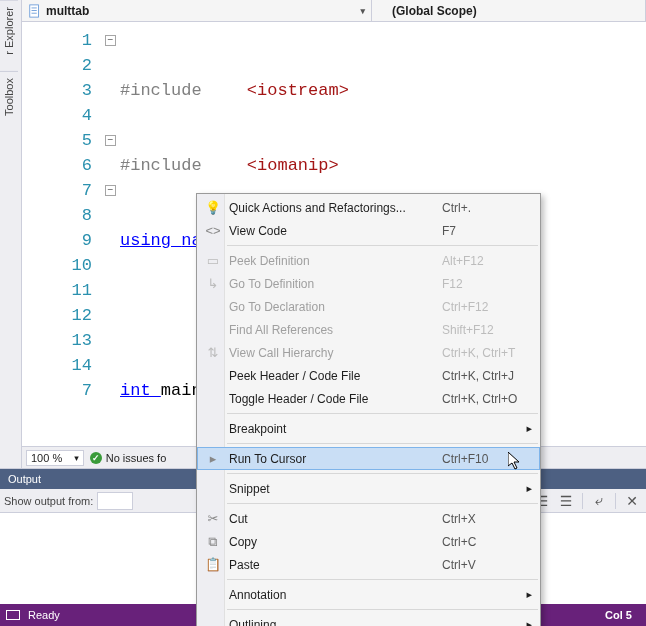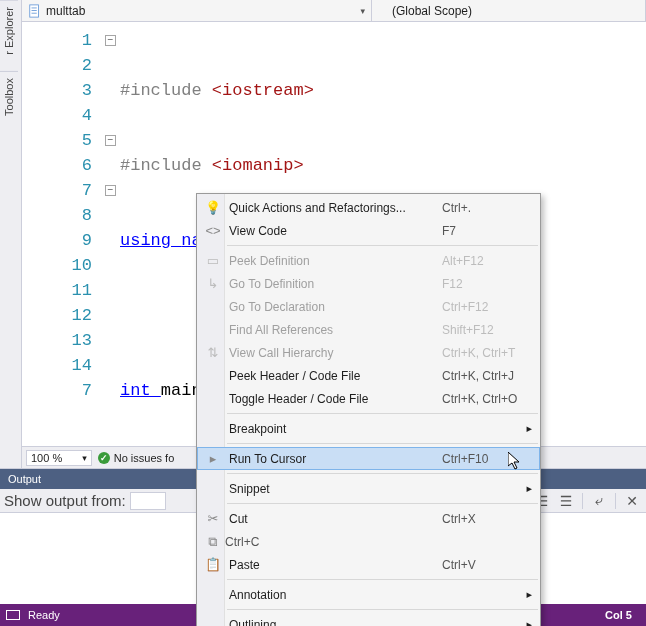--- a/index.html
+++ b/index.html
@@ -5,52 +5,52 @@
   * { margin: 0; padding: 0; box-sizing: border-box; }
   body { font-family: 'Segoe UI', Tahoma, sans-serif; font-size: 12px; background: #fff; width: 646px; height: 626px; overflow: hidden; position: relative; color: #1e1e1e; }
 
   
   .side-tabs { position: absolute; left: 0; top: 0; bottom: 0; width: 22px; background: #eeeef2; border-right: 1px solid #cccedb; }
   .side-tab { writing-mode: vertical-rl; text-orientation: mixed; padding: 6px 3px; font-size: 11px; color: #444; background: #eeeef2; border-bottom: 1px solid #cccedb; cursor: pointer; transform: rotate(180deg); }
   .side-tab:nth-child(2){ margin-top:10px;}
 
   
   .navbar { position: absolute; left: 22px; right: 0; top: 0; height: 22px; background: #f5f5f5; border-bottom: 1px solid #cccedb; display: flex; align-items: center; font-size: 12px; }
-  .nav-cell { display: flex; align-items: center; height: 100%; padding: 0 6px; border-right: 1px solid #cccedb; }
+  .nav-cell { display: flex; align-items: center; height: 100%; padding: 0 6px; border-right: 1px solid #cccedb; font-weight: bold; }
   .nav-cell.first { flex: 0 0 350px; }
   .nav-icon { width: 14px; height: 14px; margin-right: 4px; display:inline-flex; align-items:center; justify-content:center;}
   .nav-dd { margin-left: auto; font-size: 9px; color:#555; }
   .nav-cell.scope { flex: 1; padding-left: 20px; }
 
   
   .editor { position: absolute; left: 22px; right: 0; top: 22px; bottom: 180px; background: #fff; display: flex; font-family: Consolas, 'Courier New', monospace; font-size: 17px; line-height: 25px; }
   .gutter-margin { width: 22px; background:#fff; }
   .line-numbers { width: 56px; text-align: right; color: #2b91af; padding-right: 8px; padding-top: 6px; user-select:none;}
   .line-numbers div { height: 25px; }
   .fold-col { width: 20px; padding-top: 6px; color:#808080; font-size:12px; text-align:center;}
   .fold-col div { height:25px; line-height:25px;}
   .fold-box { display:inline-block; width:11px; height:11px; border:1px solid #a5a5a5; font-size:10px; line-height:9px; text-align:center; color:#555; background:#fff;}
   .code { flex: 1; padding-top: 6px; white-space: pre; overflow:hidden;}
   .code .row { height: 25px; }
   .pp { color: #808080; }
   .kw { color: #0000ff; text-decoration: underline; }
-  .str-inc { color: #a31515; }
+  .str-inc { color: #a31515; margin-left: 35px; }
   .txt { color: #000; }
 
   
   .editor-status { position: absolute; left: 22px; right: 0; bottom: 158px; height: 22px; background: #eeeef2; border-top: 1px solid #cccedb; display: flex; align-items: center; font-size: 11px; padding: 0 4px; gap: 6px; }
-  .zoom-combo { border: 1px solid #cccedb; background: #fff; padding: 1px 4px; font-size:11px; display:flex; align-items:center; gap:20px;}
+  .zoom-combo { border: 1px solid #cccedb; background: #fff; padding: 1px 4px; font-size:11px; display:flex; align-items:center; gap:12px;}
   .issues-ok { color: #1e1e1e; display:flex; align-items:center; gap:4px;}
   .ok-circle { width:12px; height:12px; border-radius:50%; background:#3a9b3a; display:inline-flex; align-items:center; justify-content:center; color:#fff; font-size:9px; font-weight:bold;}
 
   
   .output-pane { position: absolute; left: 0; right: 0; bottom: 22px; top: 468px; background: #fff; border-top: 1px solid #cccedb; display:flex; flex-direction:column;}
   .output-title { background: #4d6082; color: #fff; padding: 3px 8px; font-size: 11px; height:20px; display:flex; align-items:center; margin-left:0;}
   .output-toolbar { background: #eeeef2; height: 24px; display: flex; align-items: center; padding: 0 4px; gap: 4px; border-bottom:1px solid #cccedb;}
-  .output-toolbar label { font-size: 15px; color:#444; }
+  .output-toolbar label { font-size: 11px; color:#444; }
   .output-combo { border:1px solid #cccedb; background:#fff; height:18px; width:36px; }
   .tb-sep { width:1px; height:16px; background:#cccedb; margin:0 2px;}
   .tb-btn { width:20px; height:20px; display:inline-flex; align-items:center; justify-content:center; color:#555; cursor:pointer; font-size:14px;}
   .output-body { flex:1; background:#fff; }
 
   
   .statusbar { position: absolute; left: 0; right: 0; bottom: 0; height: 22px; background: #68217a; color: #fff; display: flex; align-items: center; padding: 0 6px; font-size: 11px; }
   .statusbar .flag { width:14px; height:10px; border:1px solid #fff; margin-right:8px; position:relative;}
   .statusbar .spacer { flex: 1; }
   .statusbar .col { margin-right: 8px; font-weight: bold; }
@@ -256,20 +256,21 @@
         <span class="mkey"></span>
       </div>
     <div class="ctx-sep"></div>
     <div class="ctx-item">
         <span class="micon">✂</span>
         <span class="mlabel">Cut</span>
         <span class="mkey">Ctrl+X</span>
       </div>
     <div class="ctx-item">
         <span class="micon">⧉</span>
+        <span class="mlabel">Copy</span>
         <span class="mkey">Ctrl+C</span>
       </div>
     <div class="ctx-item">
         <span class="micon">📋</span>
         <span class="mlabel">Paste</span>
         <span class="mkey">Ctrl+V</span>
       </div>
     <div class="ctx-sep"></div>
     <div class="ctx-item has-sub">
         <span class="micon"></span>

